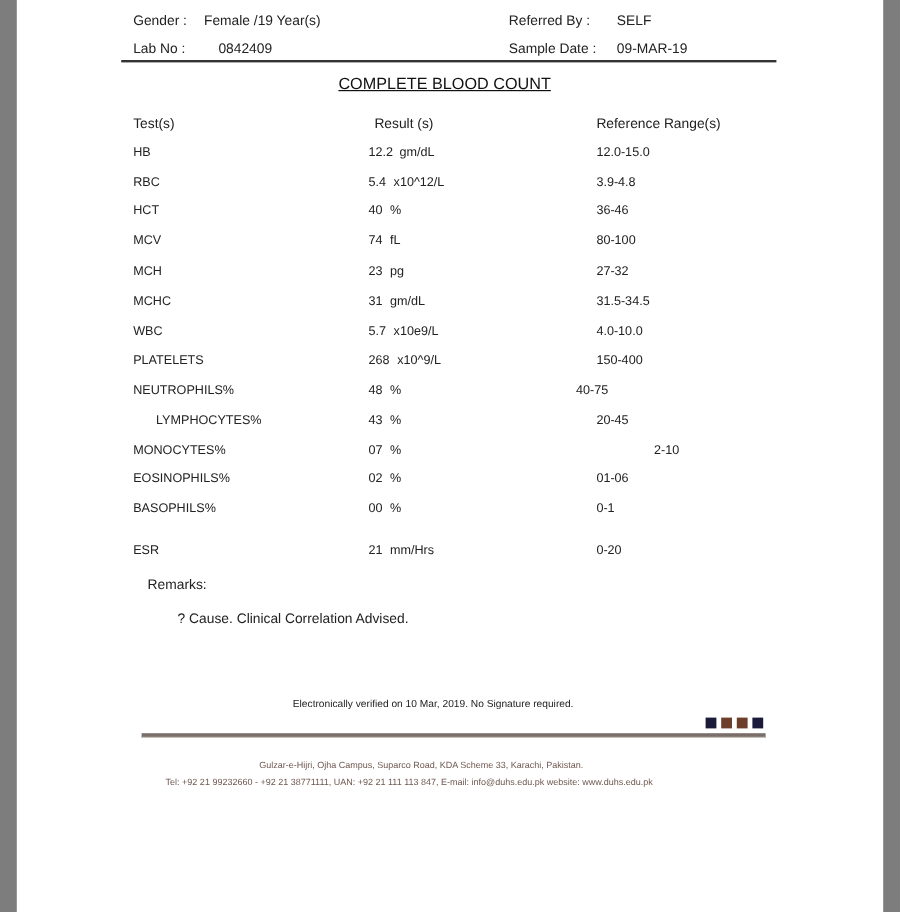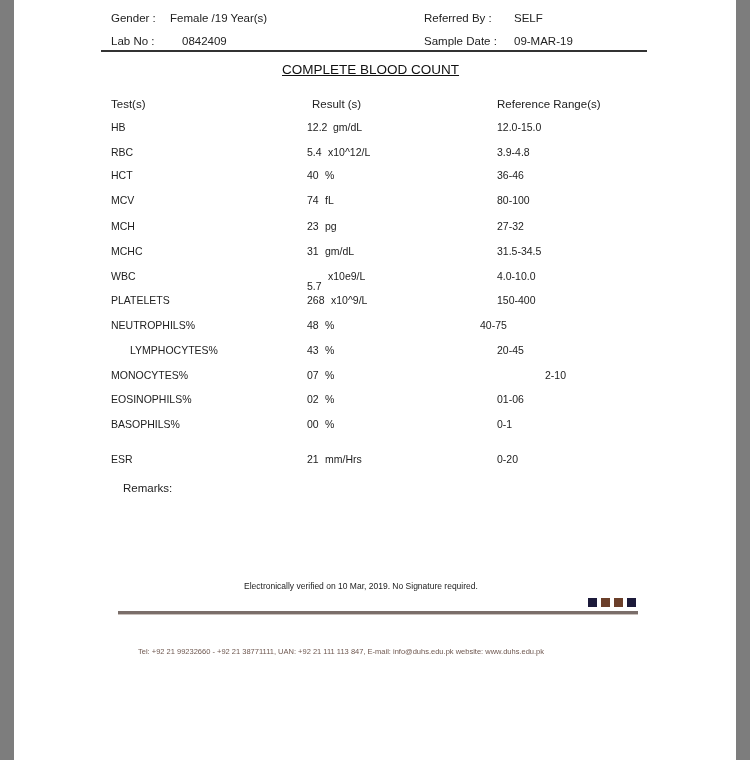--- a/index.html
+++ b/index.html
@@ -62,21 +62,21 @@
       <span class="abs td" style="left: 483px; top: 194px;">80-100</span>
       <span class="abs td" style="left: 97px; top: 220px;">MCH</span>
       <span class="abs td" style="left: 293px; top: 220px;">23</span>
       <span class="abs td" style="left: 311px; top: 220px;">pg</span>
       <span class="abs td" style="left: 483px; top: 220px;">27-32</span>
       <span class="abs td" style="left: 97px; top: 245px;">MCHC</span>
       <span class="abs td" style="left: 293px; top: 245px;">31</span>
       <span class="abs td" style="left: 311px; top: 245px;">gm/dL</span>
       <span class="abs td" style="left: 483px; top: 245px;">31.5-34.5</span>
       <span class="abs td" style="left: 97px; top: 270px;">WBC</span>
-      <span class="abs td" style="left: 293px; top: 280px; text-align: center;">5.7</span>
+      <span class="abs td" style="left: 293px; top: 270px; text-align: center;">5.7</span>
       <span class="abs td" style="left: 314px; top: 270px; text-align: center;">x10e9/L</span>
       <span class="abs td" style="left: 483px; top: 270px;">4.0-10.0</span>
       <span class="abs td" style="left: 97px; top: 294px;">PLATELETS</span>
       <span class="abs td" style="left: 293px; top: 294px;">268</span>
       <span class="abs td" style="left: 317px; top: 294px;">x10^9/L</span>
       <span class="abs td" style="left: 483px; top: 294px;">150-400</span>
       <span class="abs td" style="left: 97px; top: 319px;">NEUTROPHILS%</span>
       <span class="abs td" style="left: 293px; top: 319px;">48</span>
       <span class="abs td" style="left: 311px; top: 319px;">%</span>
       <span class="abs td" style="left: 466px; top: 319px; text-align: center;">40-75</span>
@@ -96,21 +96,23 @@
       <span class="abs td" style="left: 293px; top: 418px;">00</span>
       <span class="abs td" style="left: 311px; top: 418px;">%</span>
       <span class="abs td" style="left: 483px; top: 418px;">0-1</span>
       <span class="abs td" style="left: 97px; top: 453px;">ESR</span>
       <span class="abs td" style="left: 293px; top: 453px;">21</span>
       <span class="abs td" style="left: 311px; top: 453px;">mm/Hrs</span>
       <span class="abs td" style="left: 483px; top: 453px;">0-20</span>
     </div>
 
   <span class="abs remarks" style="left:109px;top:482px;">Remarks:</span>
+  <span class="abs remarks" style="left:134px;top:510px;">? Cause. Clinical Correlation Advised.</span>
 
   <span class="abs verified" style="left:230px;top:581px;">Electronically verified on 10 Mar, 2019. No Signature required.</span>
   <div class="sq" style="left: 574px; background: rgb(28, 26, 58);"></div>
   <div class="sq" style="left: 587px; background: rgb(107, 63, 42);"></div>
   <div class="sq" style="left: 600px; background: rgb(107, 63, 42);"></div>
   <div class="sq" style="left: 613px; background: rgb(28, 26, 58);"></div>
   <div class="footer-line"></div>
+  <span class="abs addr" style="left:202px;top:633px;">Gulzar-e-Hijri, Ojha Campus, Suparco Road, KDA Scheme 33, Karachi, Pakistan.</span>
   <span class="abs addr" style="left:124px;top:647px;">Tel: +92 21 99232660 - +92 21 38771111, UAN: +92 21 111 113 847, E-mail: info@duhs.edu.pk website: www.duhs.edu.pk</span>
 </div>
 
 </body></html>

